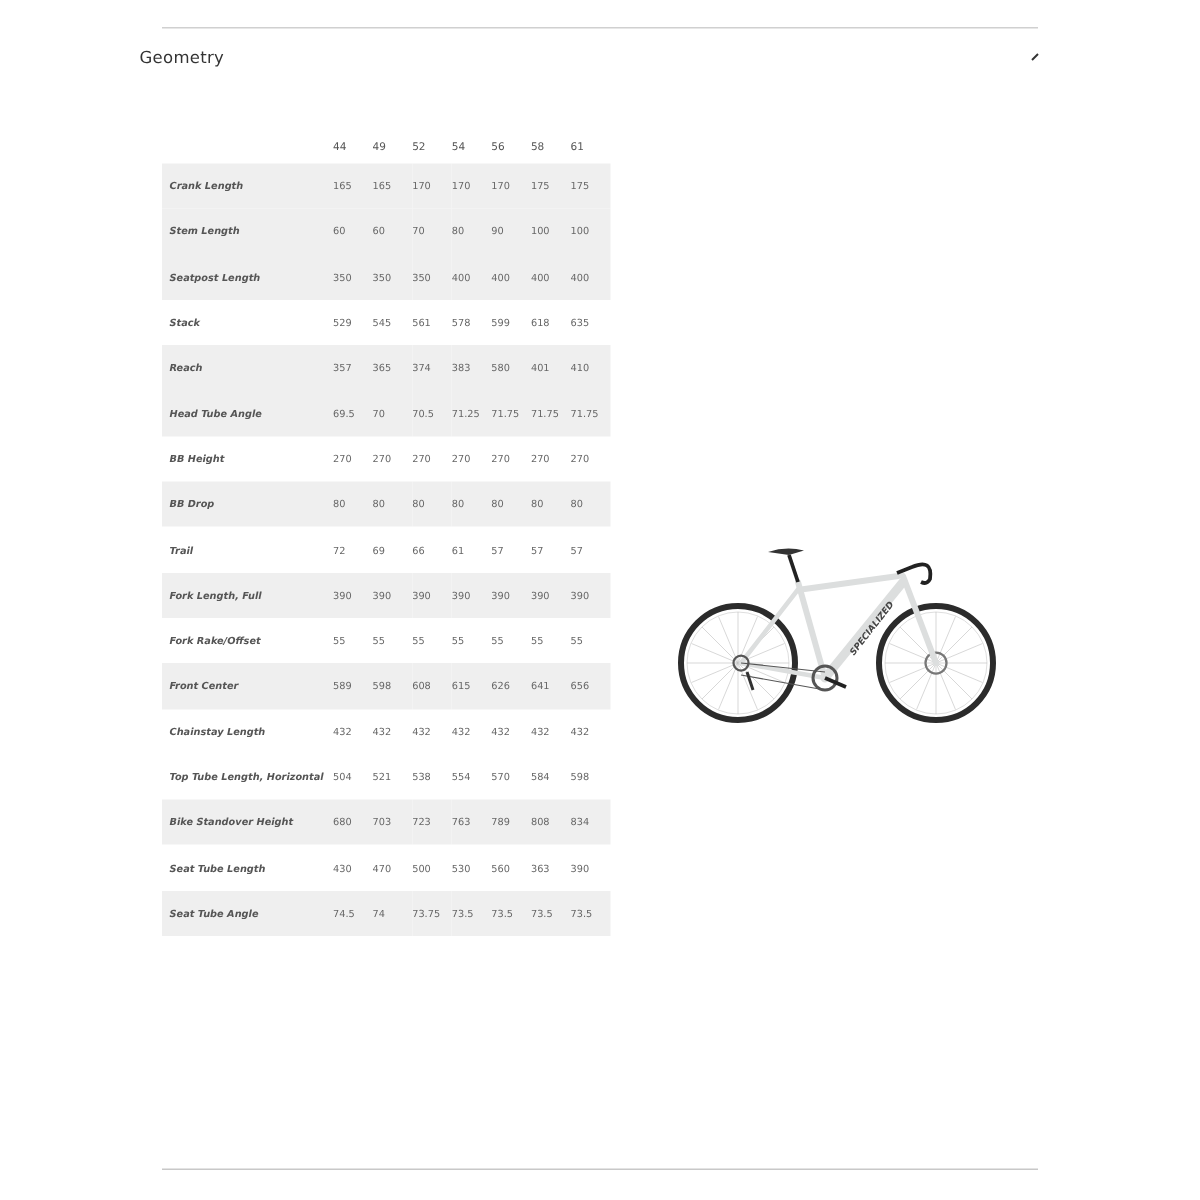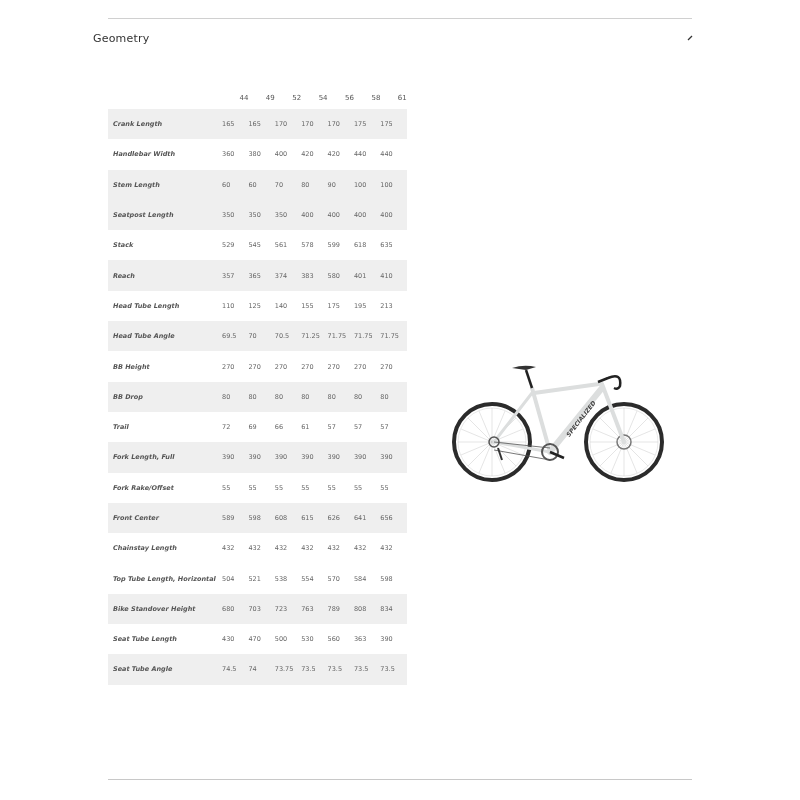--- a/index.html
+++ b/index.html
@@ -3,21 +3,21 @@
 <meta charset="utf-8">
 <style>
   html, body { margin: 0; padding: 0; background: #ffffff; }
   body { width: 800px; height: 800px; position: relative; overflow: hidden;
          font-family: "DejaVu Sans", "Liberation Sans", sans-serif; color: #333; }
   .rule-top { position: absolute; left: 108px; top: 18px; width: 584px; height: 1px; background: #d0d0d0; }
   .rule-bottom { position: absolute; left: 108px; top: 779px; width: 584px; height: 1px; background: #c8c8c8; }
   .section-title { position: absolute; left: 93px; top: 32px; font-size: 11px; color: #333; letter-spacing: 0.2px; }
   .collapse-icon { position: absolute; left: 686px; top: 34px; width: 8px; height: 8px; cursor: pointer; }
   .geo-table { position: absolute; left: 108px; top: 86px; width: 297px; border-collapse: collapse; table-layout: fixed; }
-  .geo-table th { font-weight: normal; font-size: 7px; color: #555; height: 23px; text-align: right; padding: 0; }
+  .geo-table th { font-weight: normal; font-size: 7px; color: #555; height: 23px; text-align: left; padding: 0; }
   .geo-table td { height: 30.3px; padding: 0; font-size: 6.5px; color: #666; text-align: left; white-space: nowrap; }
   .geo-table td.label { font-weight: bold; color: #555; padding-left: 5px; font-size: 6.5px; font-style: italic; }
   .geo-table tr.shade td { background: #efefef; }
   .col-label { width: 114px; }
   .col-val { width: 26.4px; }
   .bike { position: absolute; left: 452px; top: 360px; width: 214px; height: 128px; }
 </style>
 </head>
 <body>
 
@@ -56,30 +56,20 @@
       <tr class="shade">
         <td class="label">Crank Length</td>
         <td>165</td>
         <td>165</td>
         <td>170</td>
         <td>170</td>
         <td>170</td>
         <td>175</td>
         <td>175</td>
       </tr>
-      <tr>
-        <td class="label">Handlebar Width</td>
-        <td>360</td>
-        <td>380</td>
-        <td>400</td>
-        <td>420</td>
-        <td>420</td>
-        <td>440</td>
-        <td>440</td>
-      </tr>
       <tr class="shade">
         <td class="label">Stem Length</td>
         <td>60</td>
         <td>60</td>
         <td>70</td>
         <td>80</td>
         <td>90</td>
         <td>100</td>
         <td>100</td>
       </tr>
@@ -105,30 +95,20 @@
       </tr>
       <tr class="shade">
         <td class="label">Reach</td>
         <td>357</td>
         <td>365</td>
         <td>374</td>
         <td>383</td>
         <td>580</td>
         <td>401</td>
         <td>410</td>
-      </tr>
-      <tr>
-        <td class="label">Head Tube Length</td>
-        <td>110</td>
-        <td>125</td>
-        <td>140</td>
-        <td>155</td>
-        <td>175</td>
-        <td>195</td>
-        <td>213</td>
       </tr>
       <tr class="shade">
         <td class="label">Head Tube Angle</td>
         <td>69.5</td>
         <td>70</td>
         <td>70.5</td>
         <td>71.25</td>
         <td>71.75</td>
         <td>71.75</td>
         <td>71.75</td>

